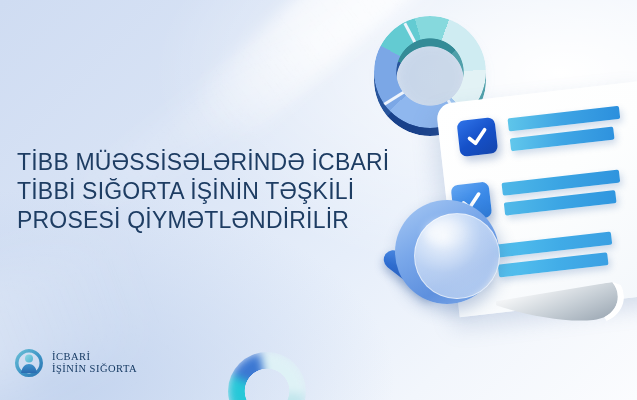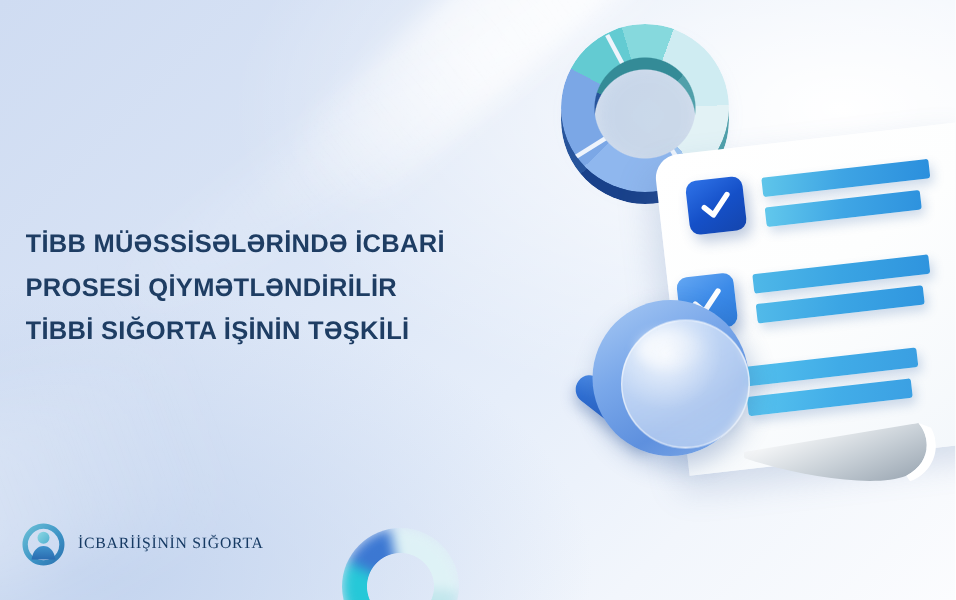--- a/index.html
+++ b/index.html
@@ -218,39 +218,39 @@
   
   .headline {
     position: absolute;
     left: 17px; top: 148px;
     width: 400px;
   }
   .headline .line {
     display: block;
     color: #1e3d63;
     font-family: "Liberation Sans", sans-serif;
-    font-weight: 700;
-    font-size: 17px;
+    font-weight: 400;
+    font-size: 23px;
     line-height: 29px;
     letter-spacing: .2px;
     white-space: nowrap;
   }
 
   
   .logo {
     position: absolute;
     left: 14px; top: 348px;
     display: flex;
     align-items: center;
     gap: 8px;
   }
   .logo-mark { width: 30px; height: 30px; flex: none; }
   .logo-text {
     display: flex;
-    flex-direction: row;
+    flex-direction: column;
     justify-content: space-between;
     line-height: 1.12;
   }
   .logo-text span {
     font-family: "Liberation Serif", serif;
     font-size: 10.5px;
     color: #163a63;
     letter-spacing: .5px;
     white-space: nowrap;
   }
@@ -330,22 +330,22 @@
   <div class="magnifier">
     <div class="mag-handle"></div>
     <div class="mag-rim">
       <div class="mag-lens"></div>
       <div class="mag-gloss"></div>
     </div>
   </div>
 
   <div class="headline">
     <span class="line">TİBB MÜƏSSİSƏLƏRİNDƏ İCBARİ</span>
+    <span class="line">TİBBİ SIĞORTA İŞİNİN TƏŞKİLİ</span>
     <span class="line">PROSESİ QİYMƏTLƏNDİRİLİR</span>
-    <span class="line">TİBBİ SIĞORTA İŞİNİN TƏŞKİLİ</span>
   </div>
 
   <div class="logo">
     <div class="logo-mark">
       <svg viewBox="0 0 60 60" width="30" height="30">
         <defs>
           <linearGradient id="lgOuter" x1="0" y1="0" x2="1" y2="1">
             <stop offset="0%" stop-color="#6fc4d8"></stop>
             <stop offset="55%" stop-color="#3d94c6"></stop>
             <stop offset="100%" stop-color="#2a6fae"></stop>

